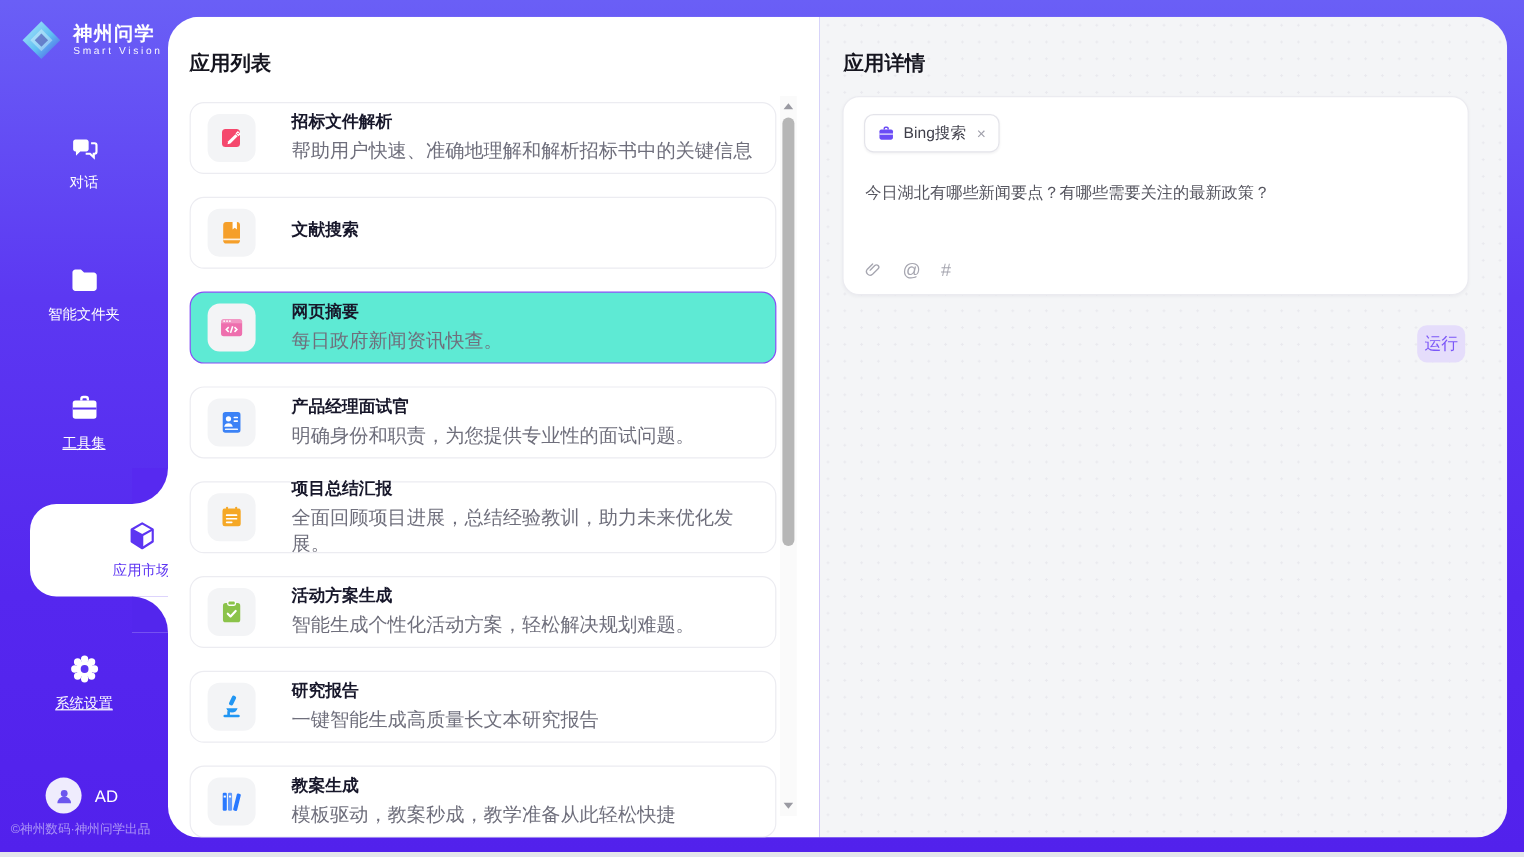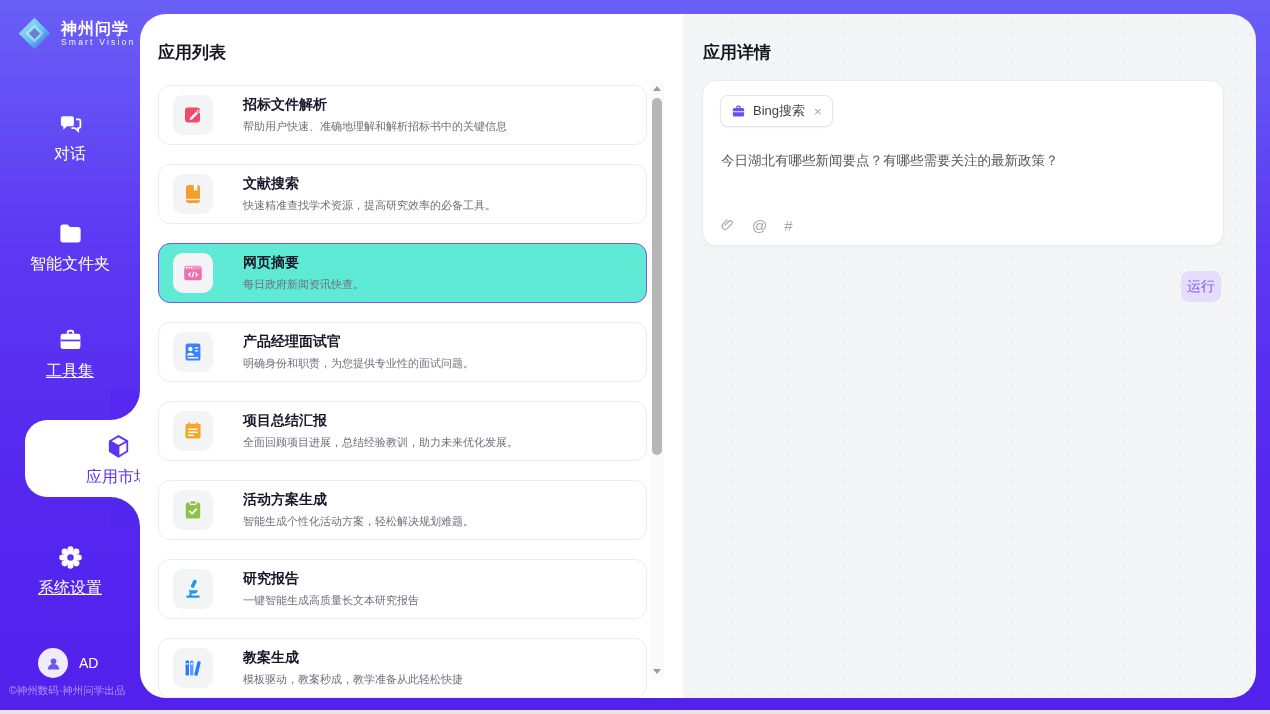--- a/index.html
+++ b/index.html
@@ -14,21 +14,21 @@
     position:absolute;left:0;top:0;width:1270px;height:710px;
     background:linear-gradient(180deg,#6a5ff6 0%,#5c38f2 35%,#5527ef 70%,#5221ec 100%);
   }
   .logo{position:absolute;left:16px;top:15px;display:flex;align-items:center;gap:8px;color:#fff;}
   .logo svg{width:37px;height:37px;display:block;}
   .brand-cn{font-size:16px;font-weight:bold;letter-spacing:1px;line-height:1.1;}
   .brand-en{font-size:8.5px;letter-spacing:2.2px;opacity:.95;}
   .nav{position:absolute;left:0;top:0;width:140px;height:710px;}
   .nav-item{position:absolute;left:0;width:140px;text-align:center;color:#fff;cursor:pointer;}
   .nav-item .nicon{display:block;width:27px;height:27px;margin:0 auto;}
-  .nav-item .nlabel{font-size:16px;margin-top:7px;}
+  .nav-item .nlabel{font-size:12px;margin-top:7px;}
   .nav-item .nlabel.u{text-decoration:underline;}
   .nav-item:nth-child(1){top:110px}
   .nav-item:nth-child(2){top:220px}
   .nav-item:nth-child(3){top:327px}
   .nav-item:nth-child(4){top:433px}
   .nav-item:nth-child(5){top:544px}
   .nav-item.active{color:#5d35f2;padding-left:48px;}
   
   .bubble{position:absolute;left:25px;top:420px;width:115px;height:77px;background:#fff;border-radius:22px 0 0 22px;}
   .fillet{position:absolute;left:110px;width:30px;height:30px;background:#fff;}
@@ -49,21 +49,21 @@
   .panel-title{position:absolute;top:27px;left:18px;font-size:17px;font-weight:bold;color:#15151f;}
   .detail-panel .panel-title{left:20px;}
   
   .items{position:absolute;top:71px;left:18px;width:489px;}
   .card-item{height:58px;border:1px solid #ececf1;background:#fff;border-radius:12px;margin-bottom:19px;
     display:flex;align-items:center;padding:0 14px;box-sizing:content-box;cursor:pointer;gap:14px;}
   .card-item.selected{background:#5eead4;border-color:#864ff5;}
   .icon-box{width:40px;height:40px;border-radius:10px;background:#f3f4f6;display:flex;align-items:center;justify-content:center;margin-right:16px;flex:none;}
   .icon-box svg{width:24px;height:24px;display:block;}
   .item-title{font-size:14px;font-weight:bold;color:#17172a;margin-bottom:5px;}
-  .item-desc{font-size:11px;color:#6f6f7c;}
+  .item-desc{font-size:16px;color:#6f6f7c;}
   
   .scrollbar{position:absolute;left:510px;top:66px;width:14px;height:600px;background:#fafafa;}
   .sb-thumb{position:absolute;left:2px;top:18px;width:10px;height:357px;background:#b6b6b6;border-radius:5px;cursor:grab;}
   .sb-arrow{position:absolute;left:3px;width:0;height:0;border-left:4px solid transparent;border-right:4px solid transparent;}
   .sb-arrow.up{top:6px;border-bottom:5px solid #9a9aa2;}
   .sb-arrow.down{bottom:6px;border-top:5px solid #9a9aa2;}
   
   .detail-card{position:absolute;left:19px;top:66px;width:520px;height:164px;background:#fff;border:1px solid #ebebf0;border-radius:14px;box-shadow:0 1px 3px rgba(20,20,40,.04);}
   .chip{position:absolute;left:17px;top:14px;height:30px;display:inline-flex;align-items:center;gap:7px;padding:0 10px;border:1px solid #e4e4ea;border-radius:8px;background:#fff;box-shadow:0 1px 2px rgba(20,20,40,.05);cursor:default;}
   .chip svg{width:15px;height:15px;}
@@ -186,21 +186,20 @@
           <div class="card-item">
             <div class="icon-box">
               <svg viewBox="0 0 24 24">
                 <path fill="#f59f2a" d="M5 5.4C5 4.1 6 3 7.4 3h9.2C17.9 3 19 4.1 19 5.4v13.2c0 1.3-1.1 2.4-2.4 2.4H7.4C6 21 5 19.9 5 18.6z"></path>
                 <path fill="#fff" d="M12.8 3h3.6v6.2l-1.8-1.5-1.8 1.5z"></path>
                 <rect x="5" y="16.8" width="14" height="1.4" fill="#fff" opacity=".85"></rect>
               </svg>
             </div>
             <div>
               <div class="item-title">文献搜索</div>
-              <div class="item-desc">快速精准查找学术资源，提高研究效率的必备工具。</div>
             </div>
           </div>
           <div class="card-item selected">
             <div class="icon-box">
               <svg viewBox="0 0 24 24">
                 <rect x="3.2" y="4.8" width="17.6" height="14.4" rx="2.2" fill="#ee6fae"></rect>
                 <rect x="3.2" y="4.8" width="17.6" height="3.6" fill="#fff" opacity=".28"></rect>
                 <circle cx="5.8" cy="6.6" r=".8" fill="#fff"></circle>
                 <circle cx="8.2" cy="6.6" r=".8" fill="#fff"></circle>
                 <circle cx="10.6" cy="6.6" r=".8" fill="#fff"></circle>

